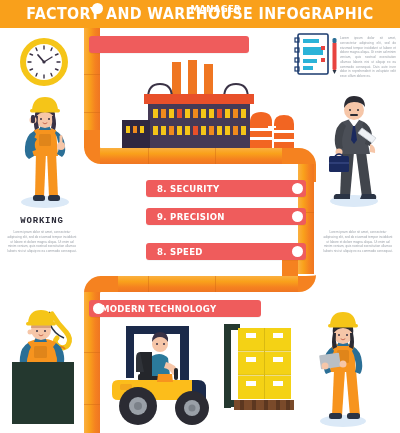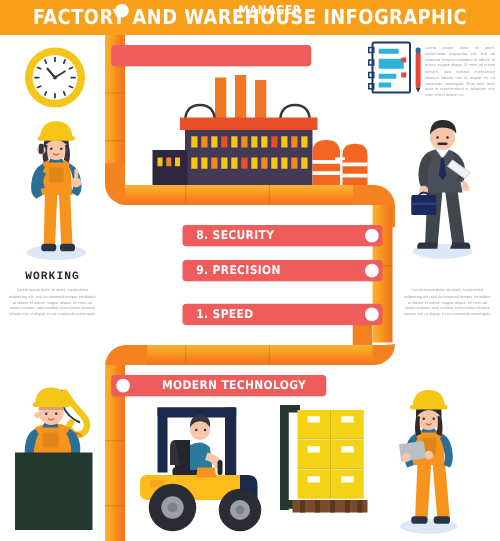--- a/index.html
+++ b/index.html
@@ -189,27 +189,27 @@
 
   <div>
     <div class="banner" style="left:146px; top:208px; width:160px;"></div>
     <div class="banner-dot" style="left:292px; top:211px;"></div>
     <div class="banner-label" style="left:157px; top:208px; text-align:left;">9. PRECISION</div>
   </div>
 
   <div>
     <div class="banner" style="left:146px; top:243px; width:160px;"></div>
     <div class="banner-dot" style="left:292px; top:246px;"></div>
-    <div class="banner-label" style="left:157px; top:243px; text-align:left;">1. SPEED</div>
+    <div class="banner-label" style="left:157px; top:243px; text-align:left;">8. SPEED</div>
   </div>
 
   <div>
     <div class="banner" style="left:89px; top:300px; width:172px;"></div>
     <div class="banner-dot" style="left:93px; top:303px;"></div>
-    <div class="banner-label" style="left:85px; top:300px; width:160px; text-align:right;">MODERN TECHNOLOGY</div>
+    <div class="banner-label" style="left:101px; top:300px; width:160px; text-align:left;">MODERN TECHNOLOGY</div>
   </div>
 
   <div class="scene" style="left:18px; top:36px; width:52px; height:52px;">
     <svg width="52" height="52" viewBox="0 0 52 52">
       <circle cx="26" cy="26" r="24" fill="#f5c518"></circle>
       <circle cx="26" cy="26" r="18" fill="#ffffff"></circle>
       <g stroke="#3a3245" stroke-width="1.4" stroke-linecap="round">
         <line x1="26" y1="10" x2="26" y2="13"></line>
         <line x1="42" y1="26" x2="39" y2="26"></line>
         <line x1="26" y1="42" x2="26" y2="39"></line>

